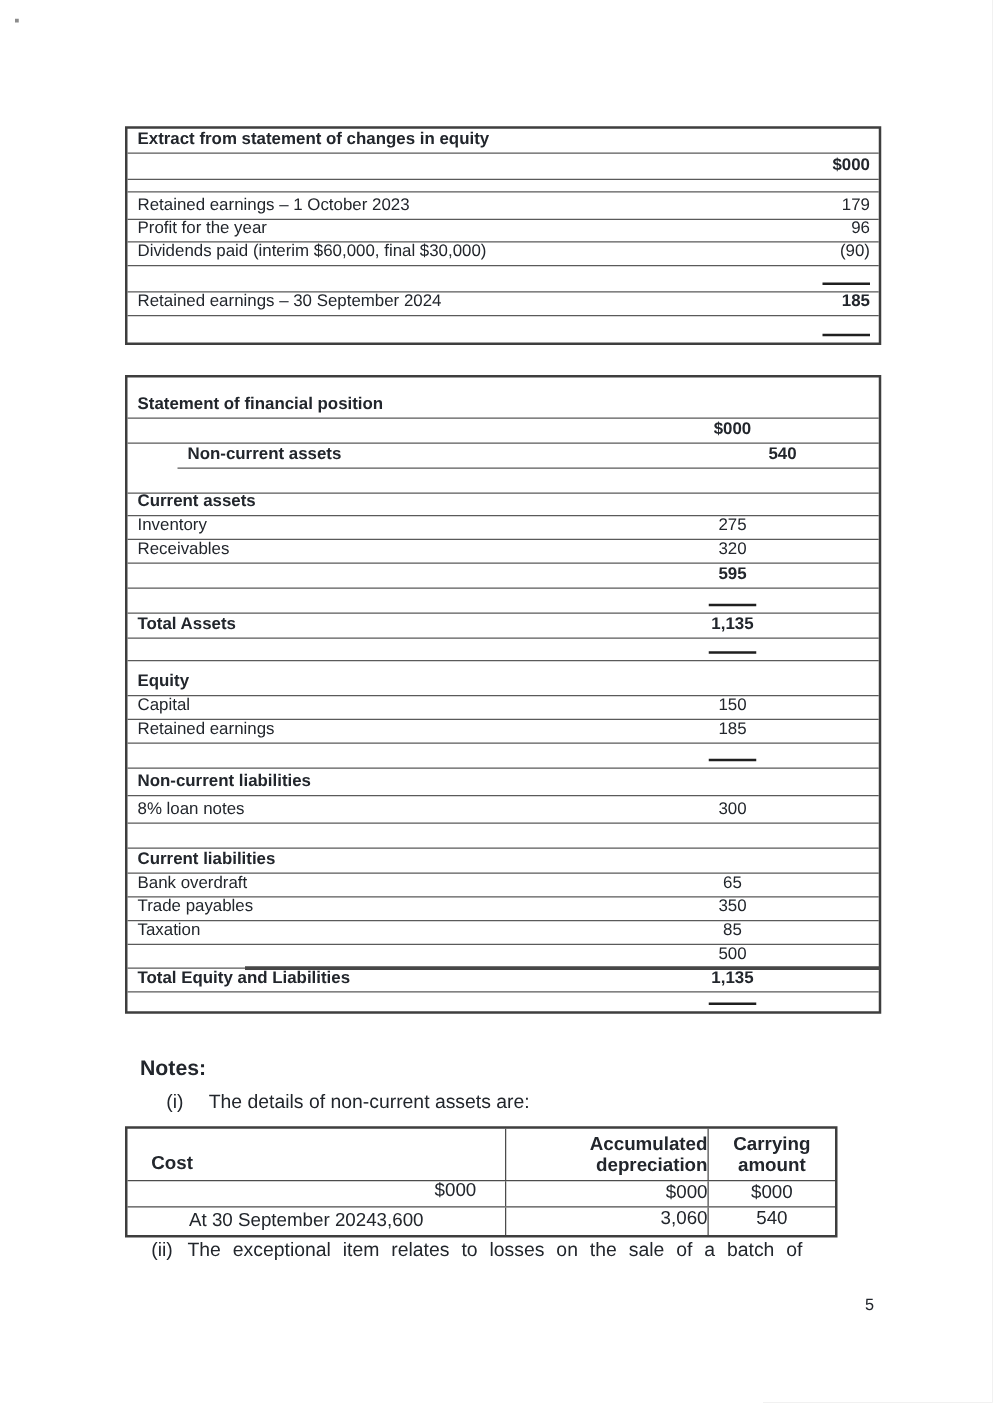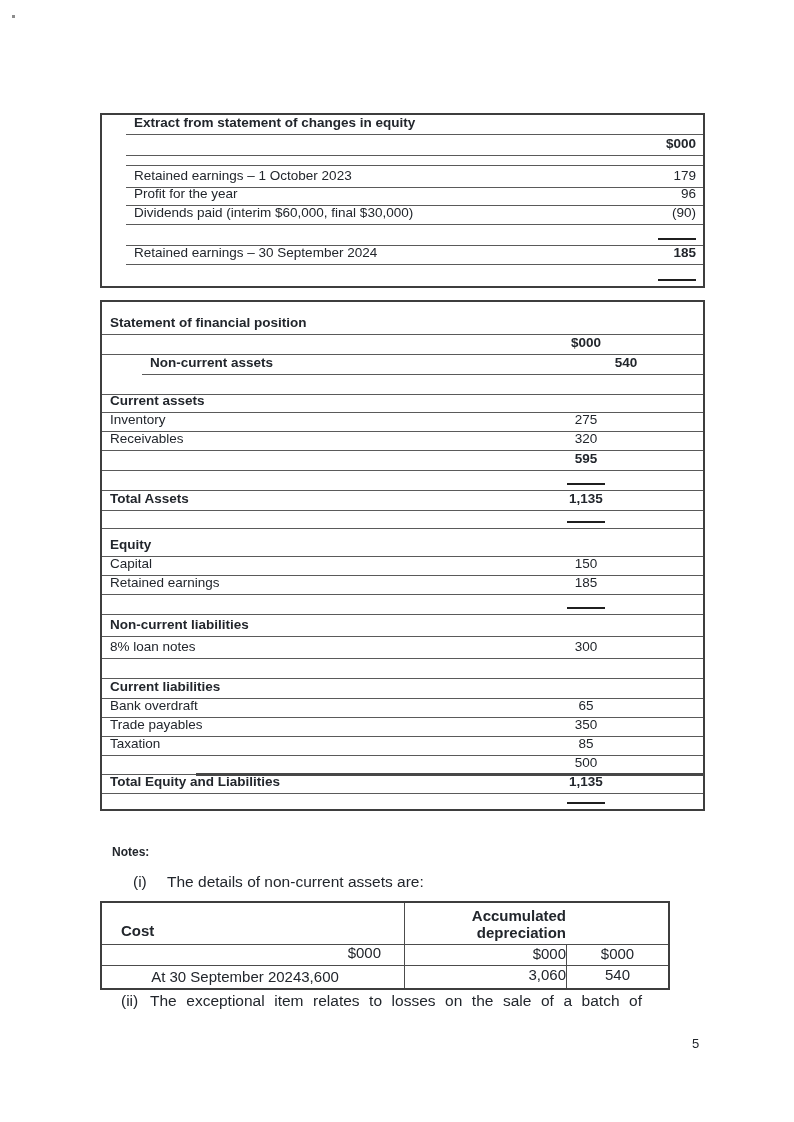--- a/index.html
+++ b/index.html
@@ -18,21 +18,21 @@
   .row:last-child{border-bottom:none;}
   .lbl{padding:0 0 3px 8px;white-space:nowrap;}
   .val1{position:absolute;right:7px;bottom:3px;text-align:right;}
   .val2{position:absolute;left:419px;width:130px;bottom:3px;text-align:center;}
   .rule{display:block;width:38px;height:0;border-top:2px solid #1f1f1f;}
   .val1 .rule{margin-left:auto;}
   .val2 .rule{margin:0 auto;}
   .rrow .val1,.rrow .val2{bottom:5px;}
   .thickline{position:absolute;left:94px;right:-1px;bottom:-2px;height:3px;background:#474747;}
   
-  .notes-h{position:absolute;left:112px;top:845px;font-size:12px;font-weight:bold;}
+  .notes-h{position:absolute;left:112px;top:845px;font-size:17px;font-weight:bold;}
   .note-line{position:absolute;font-size:15.5px;display:flex;}
   .note-i{left:133px;top:873px;}
   .note-i .marker{width:34px;flex:none;}
   .note-ii{left:121px;top:992px;}
   .note-ii .marker{width:29px;flex:none;}
   .note-ii .txt{width:492px;text-align:justify;text-align-last:justify;}
   
   .ntbl{
     position:absolute;left:100px;top:901px;width:570px;border:2px solid #3e3e3e;
     box-sizing:border-box;font-size:15px;line-height:1.12;
@@ -52,21 +52,21 @@
   .ndata .nc1{display:flex;justify-content:center;align-items:flex-end;padding:0 23px 2px 7px;}
   .nunit .nc2,.nunit .nc3,.ndata .nc2,.ndata .nc3{padding-top:1px;}
   .pagenum{position:absolute;left:692px;top:1036px;font-size:13px;}
 </style>
 </head>
 <body>
 
 <div class="page">
   <div class="speck"></div>
 
-  <div class="tbl" style="top:113px;padding-left:24px;">
+  <div class="tbl" style="top:101px;">
     <div class="row" style="height:20px;">
       <span class="lbl b">Extract from statement of changes in equity</span>
     </div>
     <div class="row" style="height:21px;">
       <span class="val1 b">$000</span>
     </div>
     <div class="row" style="height:10px;"></div>
     <div class="row" style="height:22px;">
       <span class="lbl">Retained earnings – 1 October 2023</span>
       <span class="val1">179</span>
@@ -193,20 +193,21 @@
 
   <div class="note-line note-i">
     <span class="marker">(i)</span>
     <span class="txt">The details of non-current assets are:</span>
   </div>
 
   <div class="ntbl">
     <div class="nrow nhead">
       <div class="nc1 b">Cost</div>
       <div class="nc2 b">Accumulated depreciation</div>
+      <div class="nc3 b">Carrying amount</div>
     </div>
     <div class="nrow nunit">
       <div class="nc1">$000</div>
       <div class="nc2">$000</div>
       <div class="nc3">$000</div>
     </div>
     <div class="nrow ndata">
       <div class="nc1">
         <span>At 30 September 2024</span>
         <span>3,600</span>

